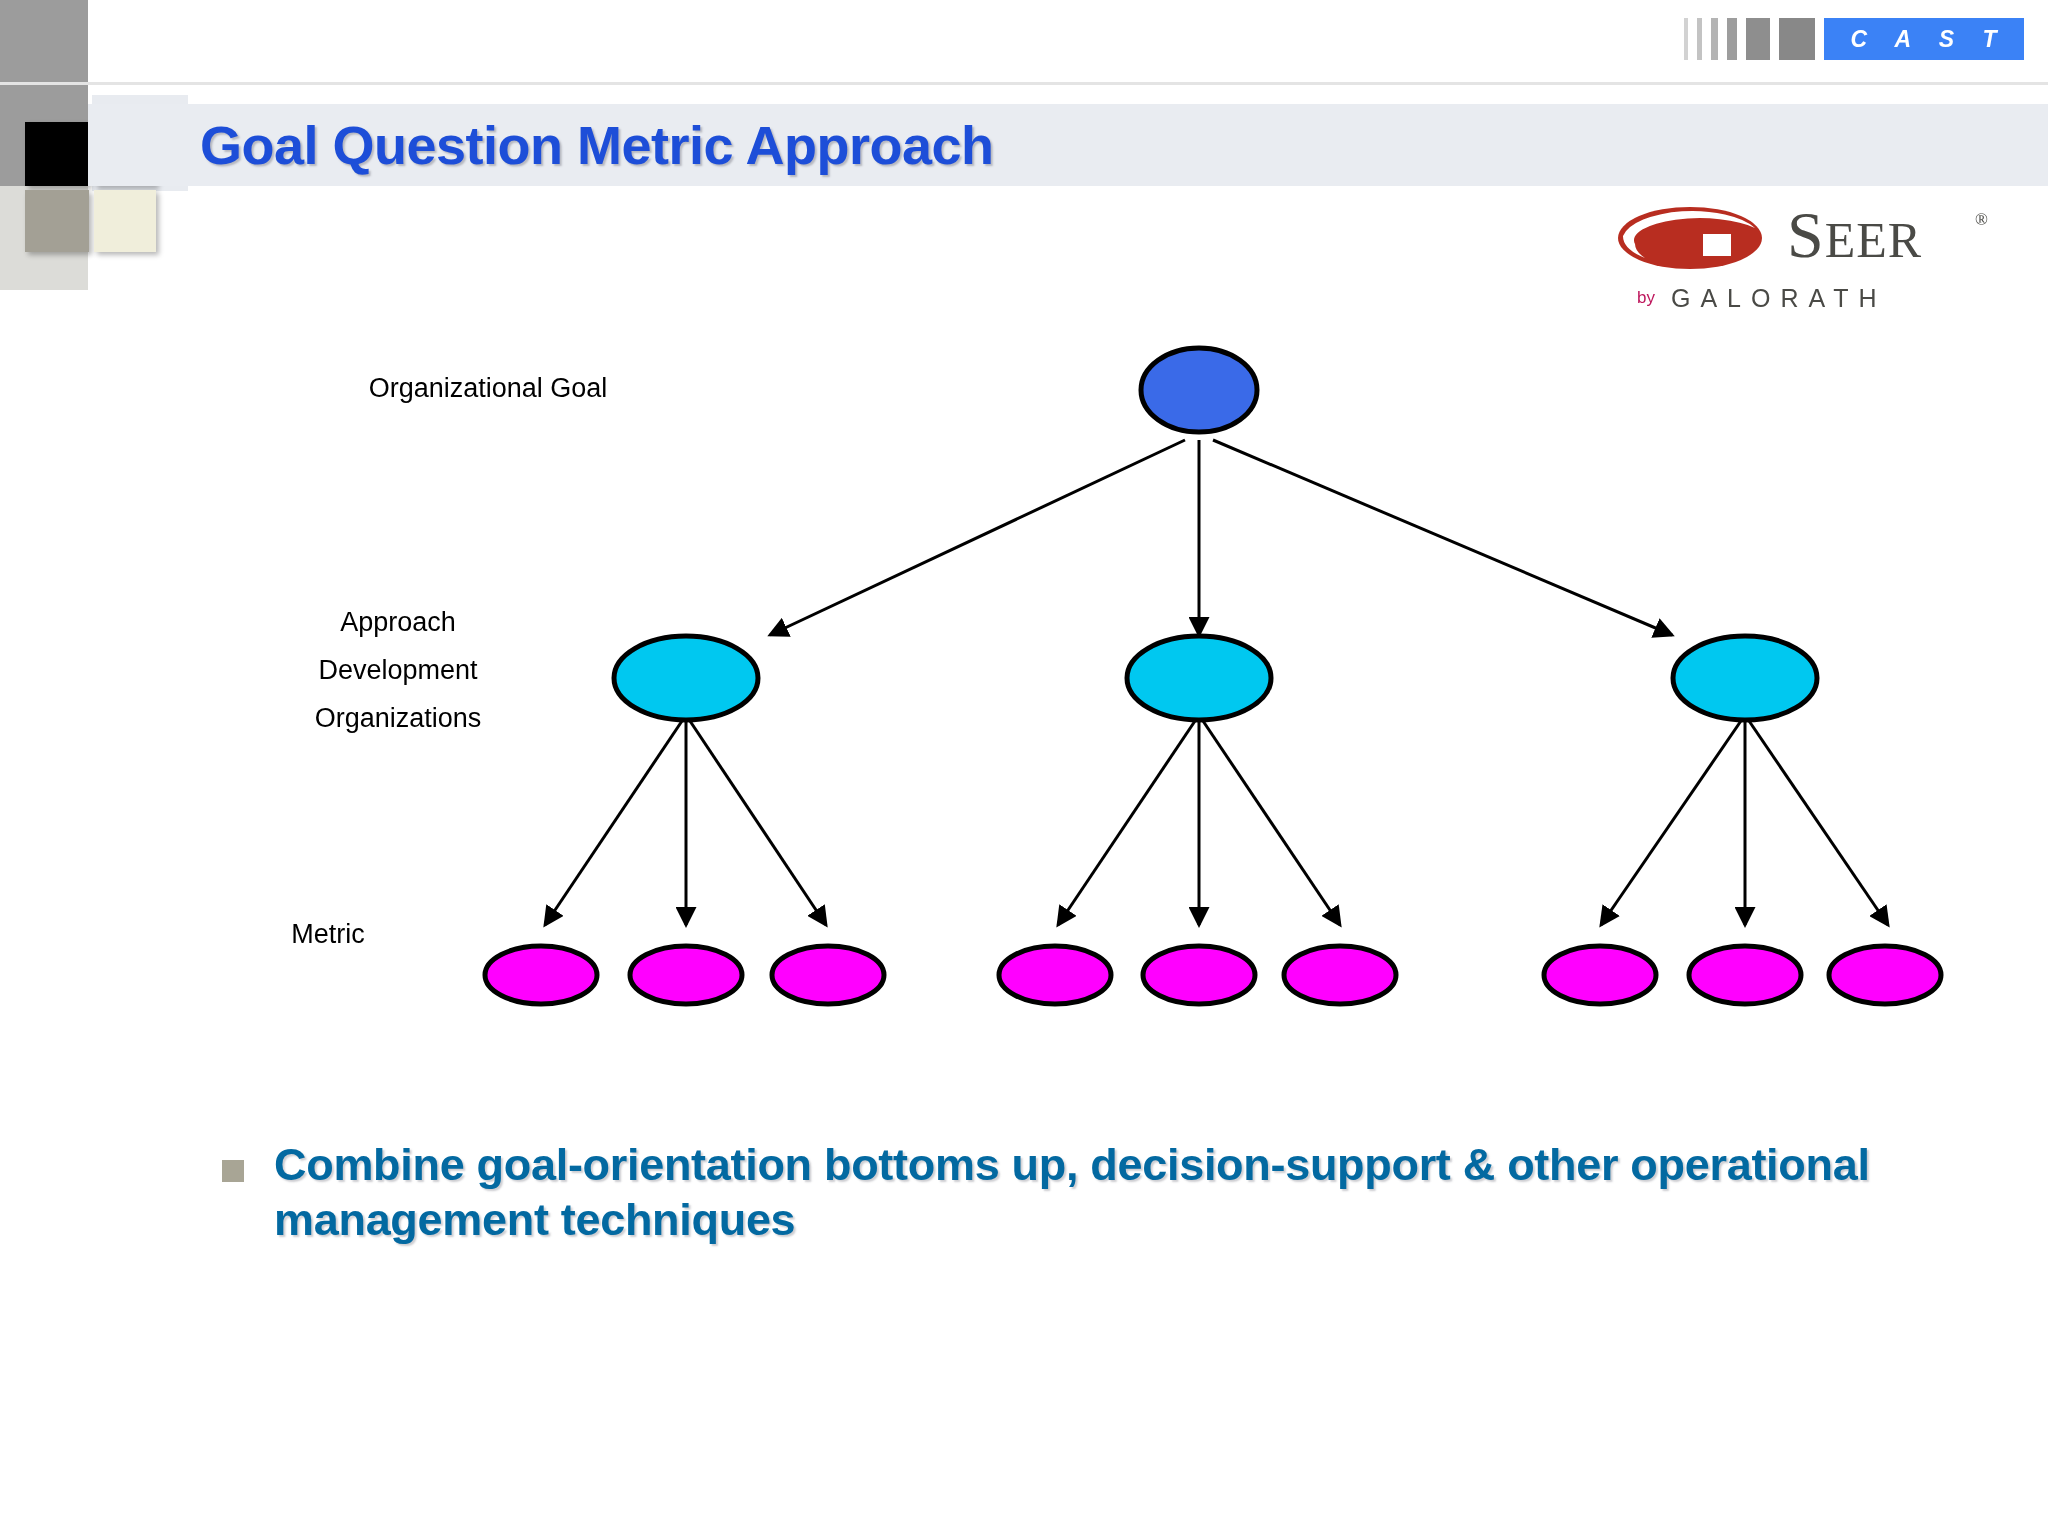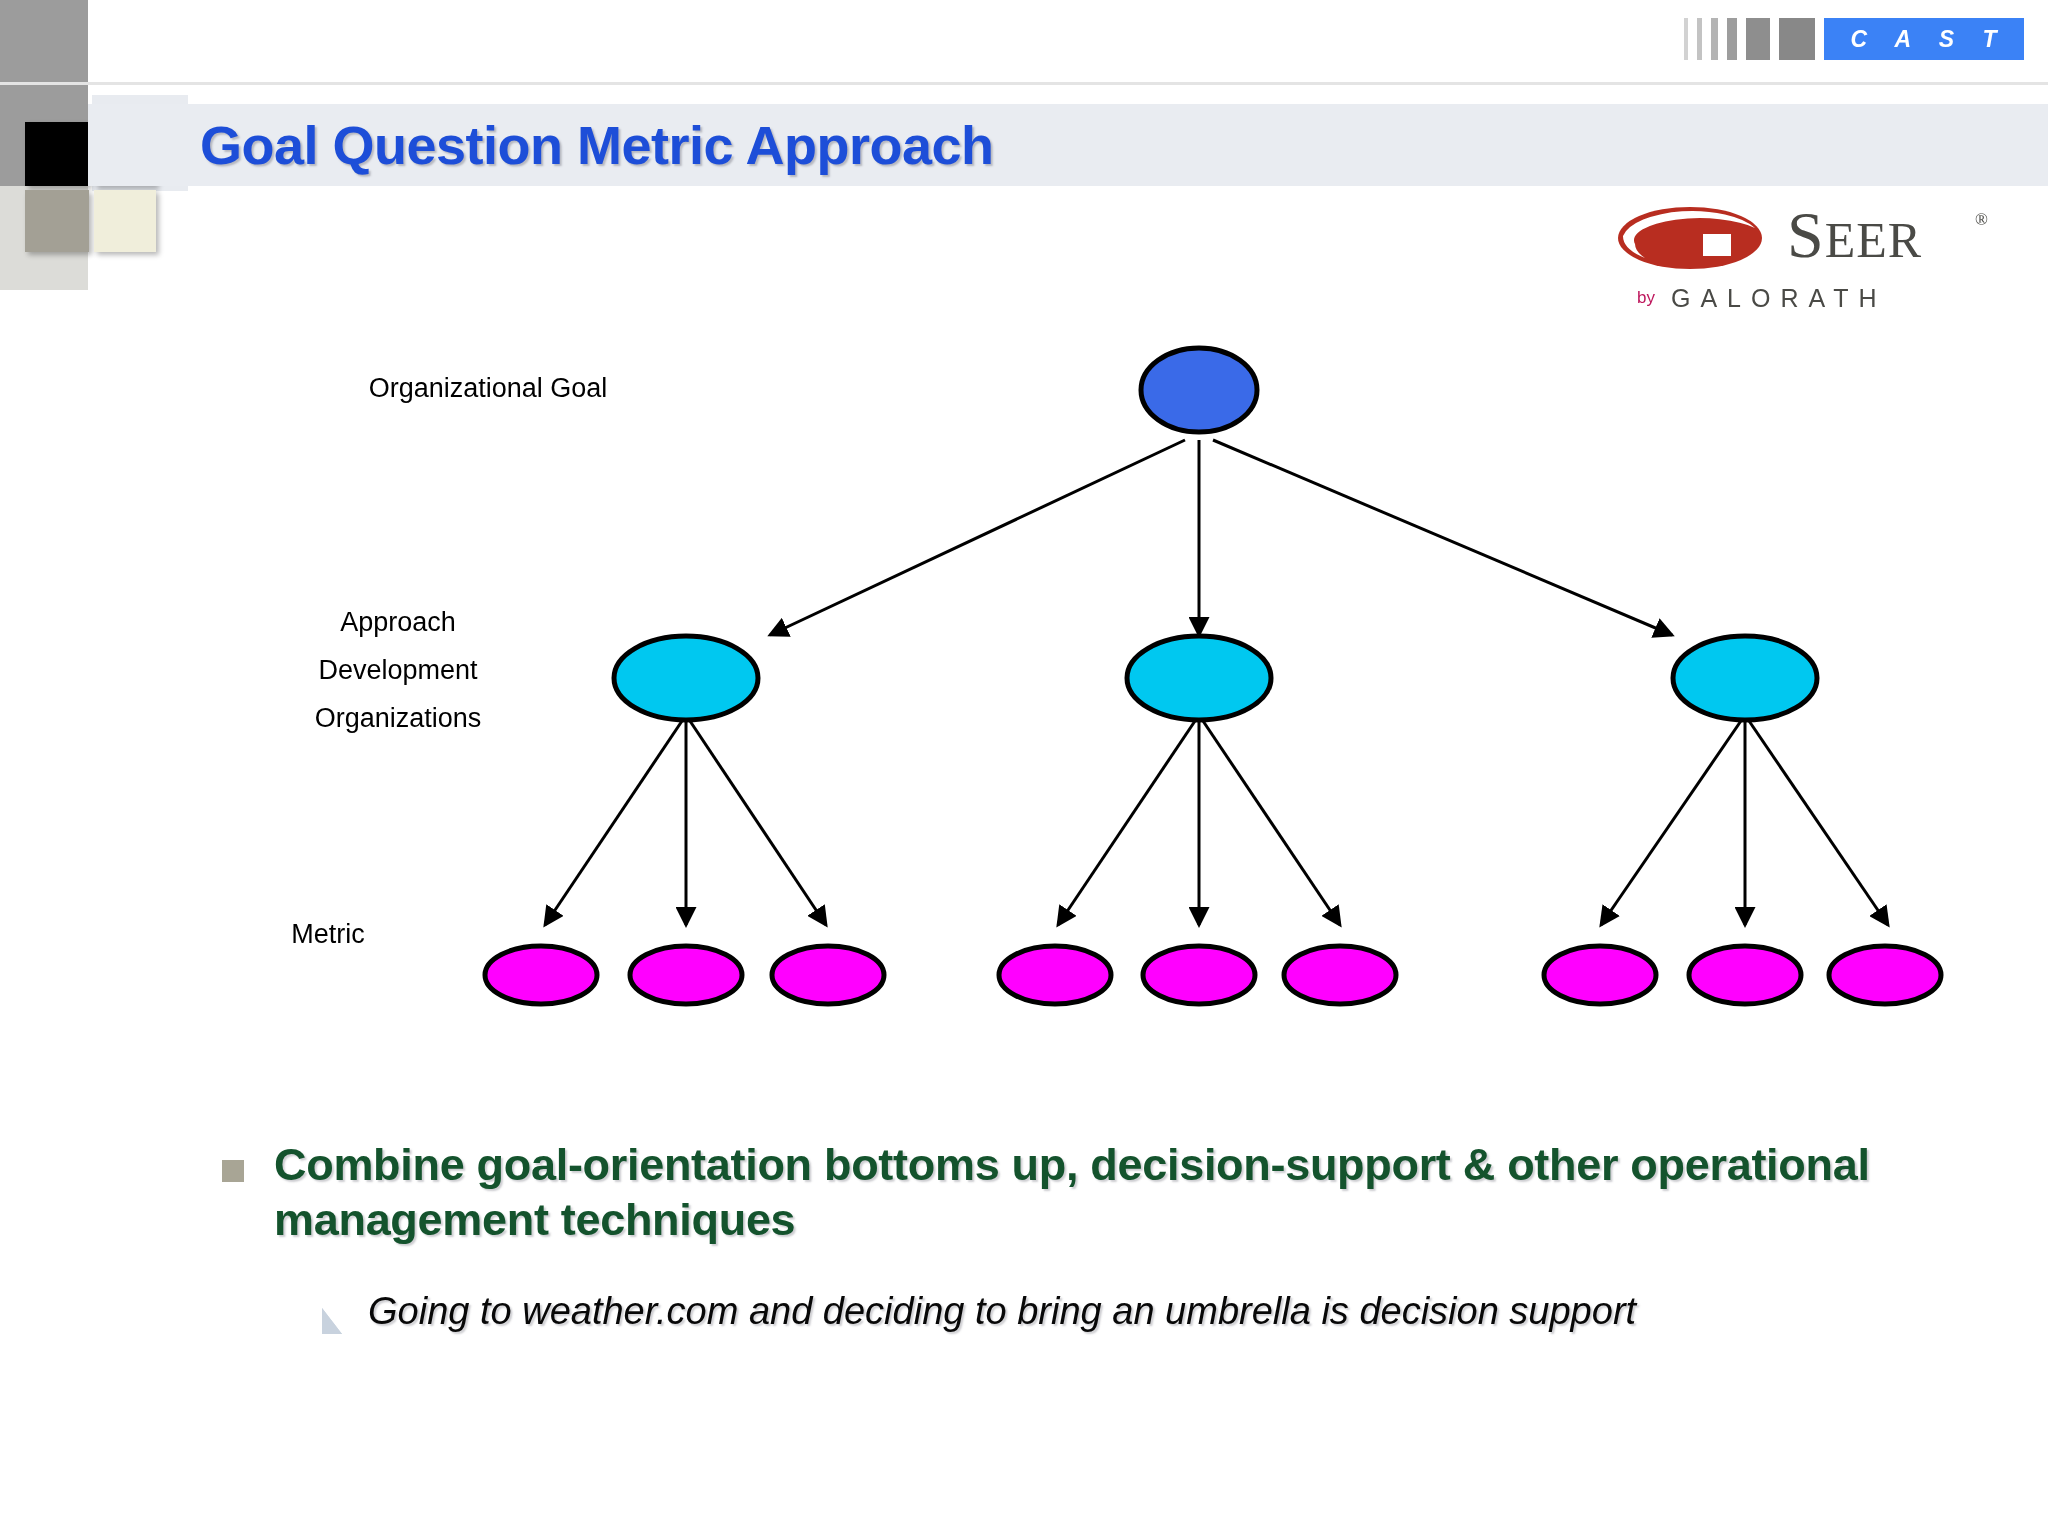--- a/index.html
+++ b/index.html
@@ -214,21 +214,21 @@
   .bullet-marker-square {
     width: 22px; height: 22px;
     background: #a8a595;
     flex: 0 0 auto;
     margin-top: 22px;
   }
   .bullet-l1-text {
     font-size: 45px;
     font-weight: bold;
     line-height: 1.22;
-    color: #14532d;
+    color: #0369a1;
     letter-spacing: -0.3px;
     text-shadow: 2px 2px 2px rgba(130,130,140,0.4);
     max-width: 1600px;
   }
 
   .bullet-l2 {
     position: absolute;
     left: 322px; top: 1288px;
     width: 1600px;
     display: flex;
@@ -348,18 +348,14 @@
       <ellipse cx="1745" cy="675" rx="56" ry="29" fill="#ff00ff" stroke="#000" stroke-width="5"></ellipse>
       <ellipse cx="1885" cy="675" rx="56" ry="29" fill="#ff00ff" stroke="#000" stroke-width="5"></ellipse>
     </svg>
   </div>
 
   <div class="bullet-l1">
     <div class="bullet-marker-square"></div>
     <div class="bullet-l1-text">Combine goal-orientation bottoms up, decision-support &amp; other operational management techniques</div>
   </div>
 
-  <div class="bullet-l2">
-    <div class="bullet-marker-tri"></div>
-    <div class="bullet-l2-text">Going to weather.com and deciding to bring an umbrella is decision support</div>
-  </div>
 
 </div>
 
 </body></html>

